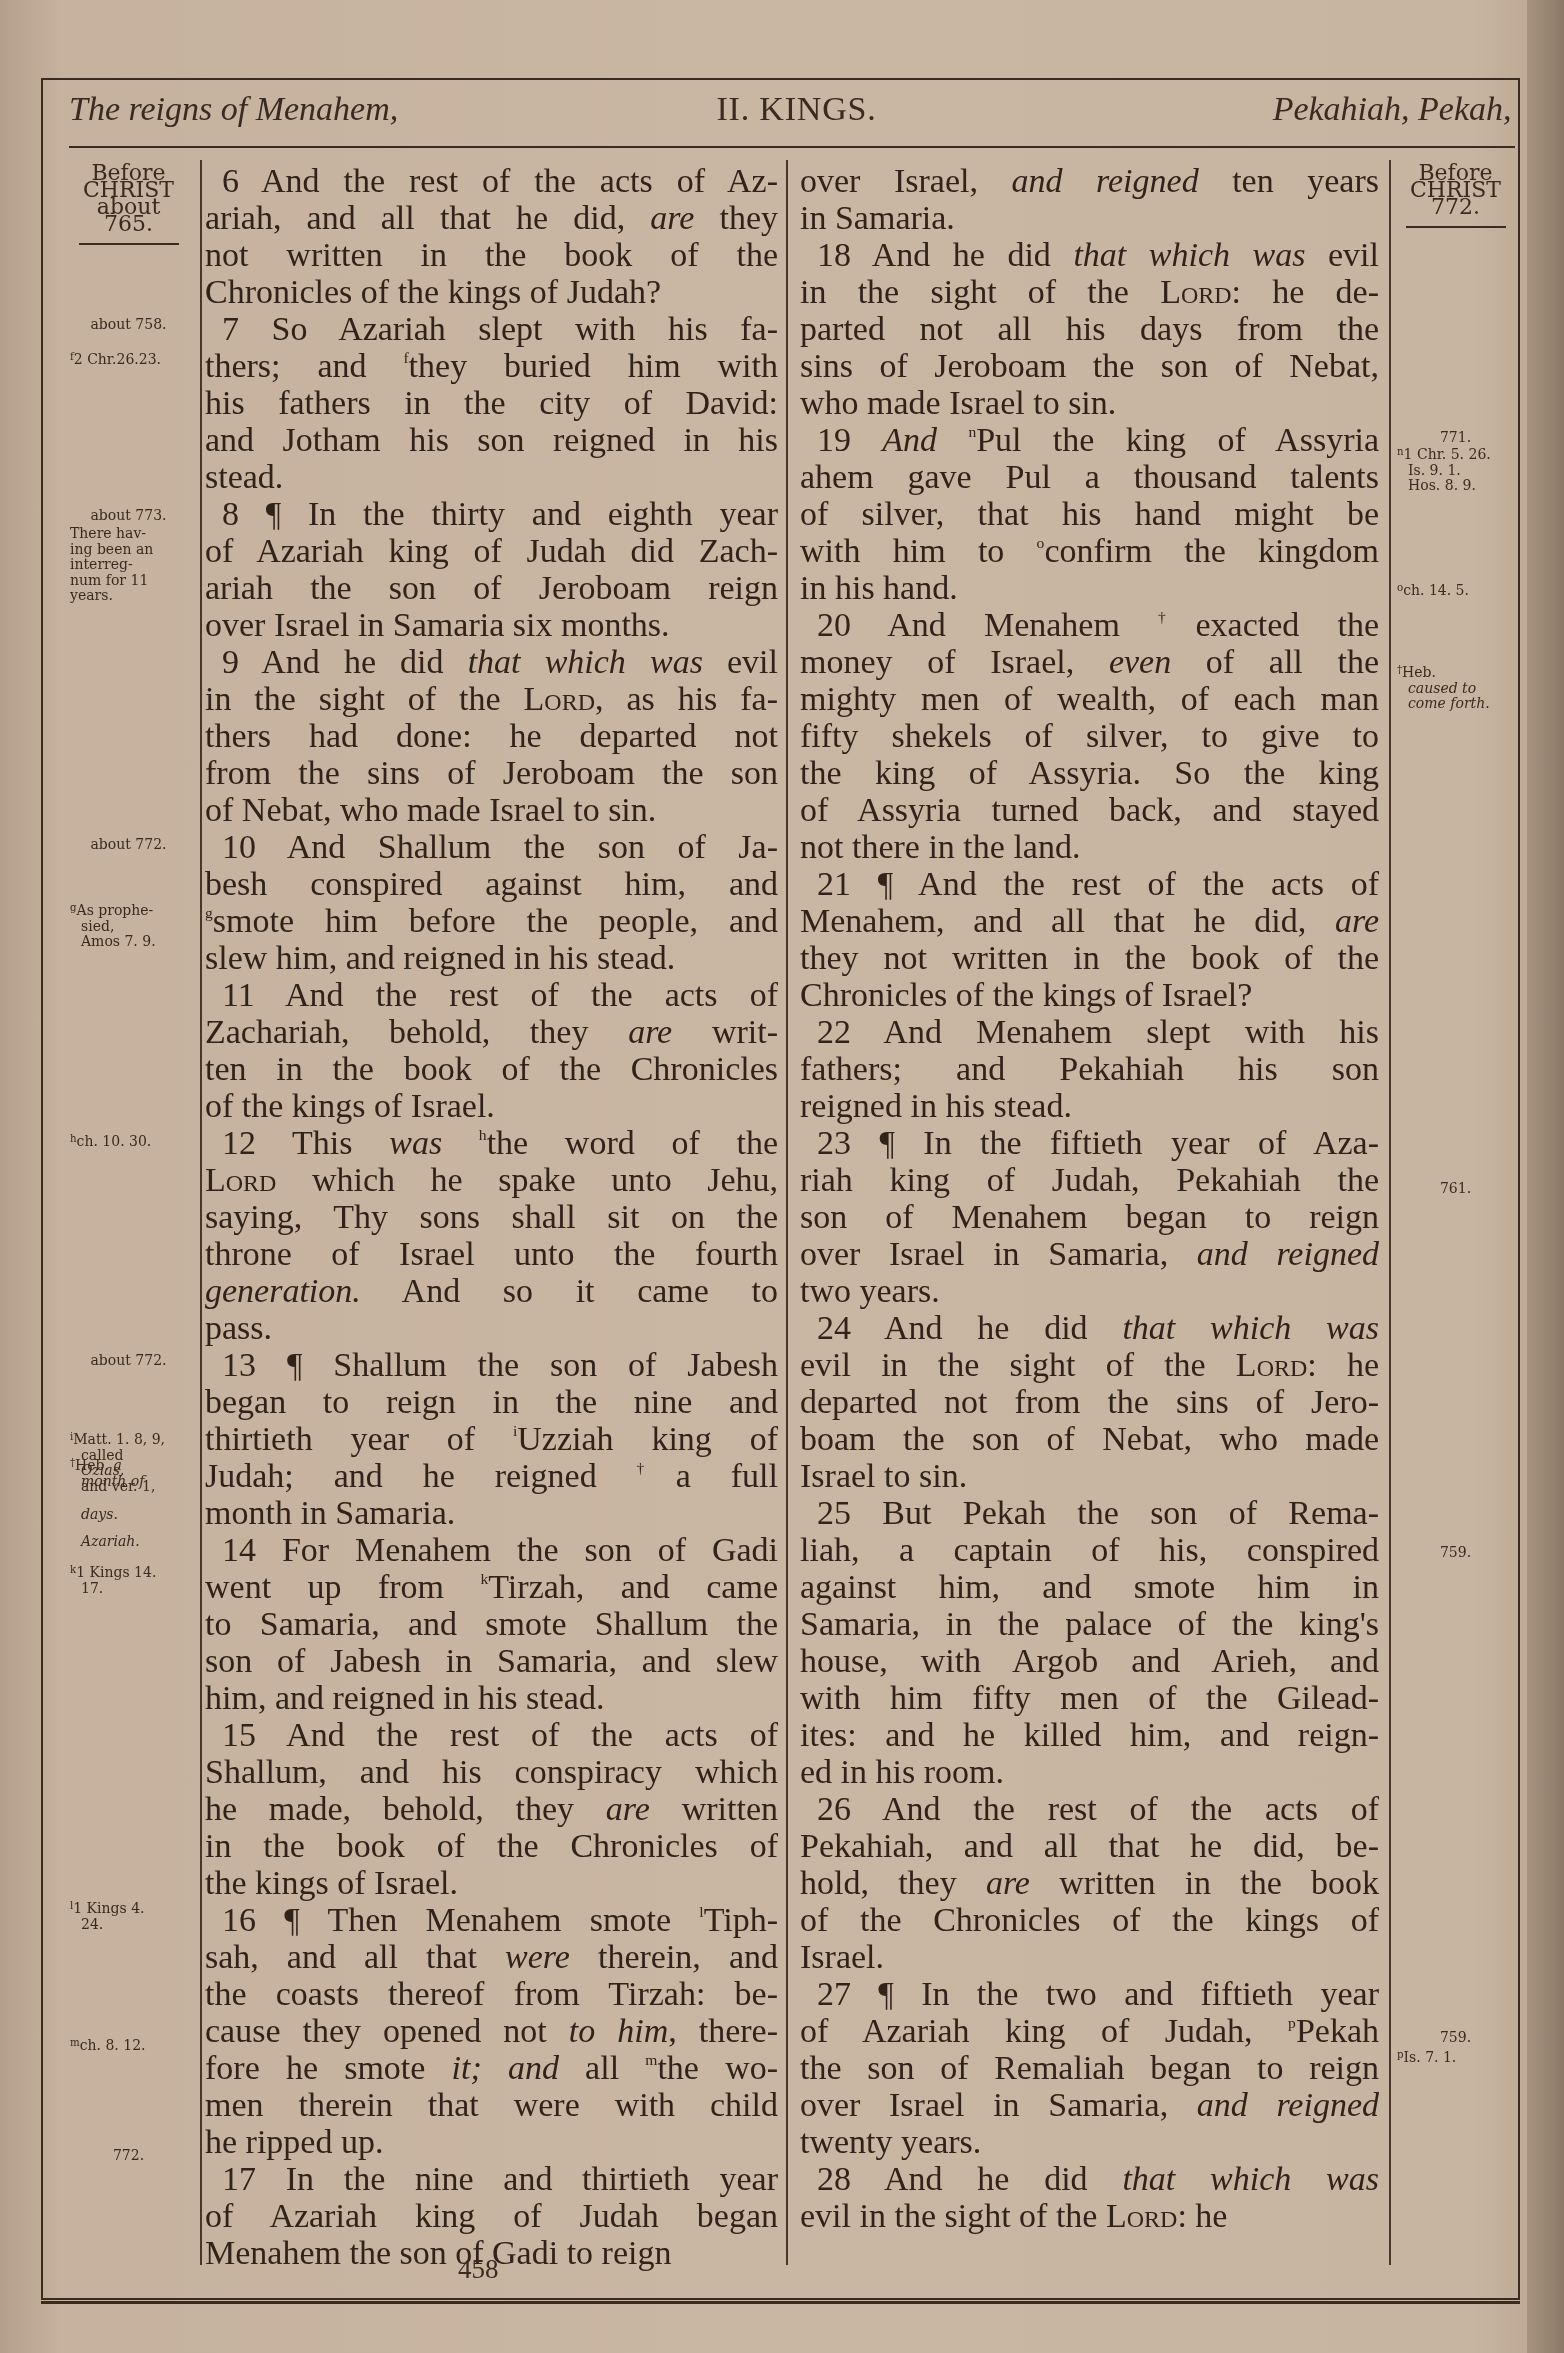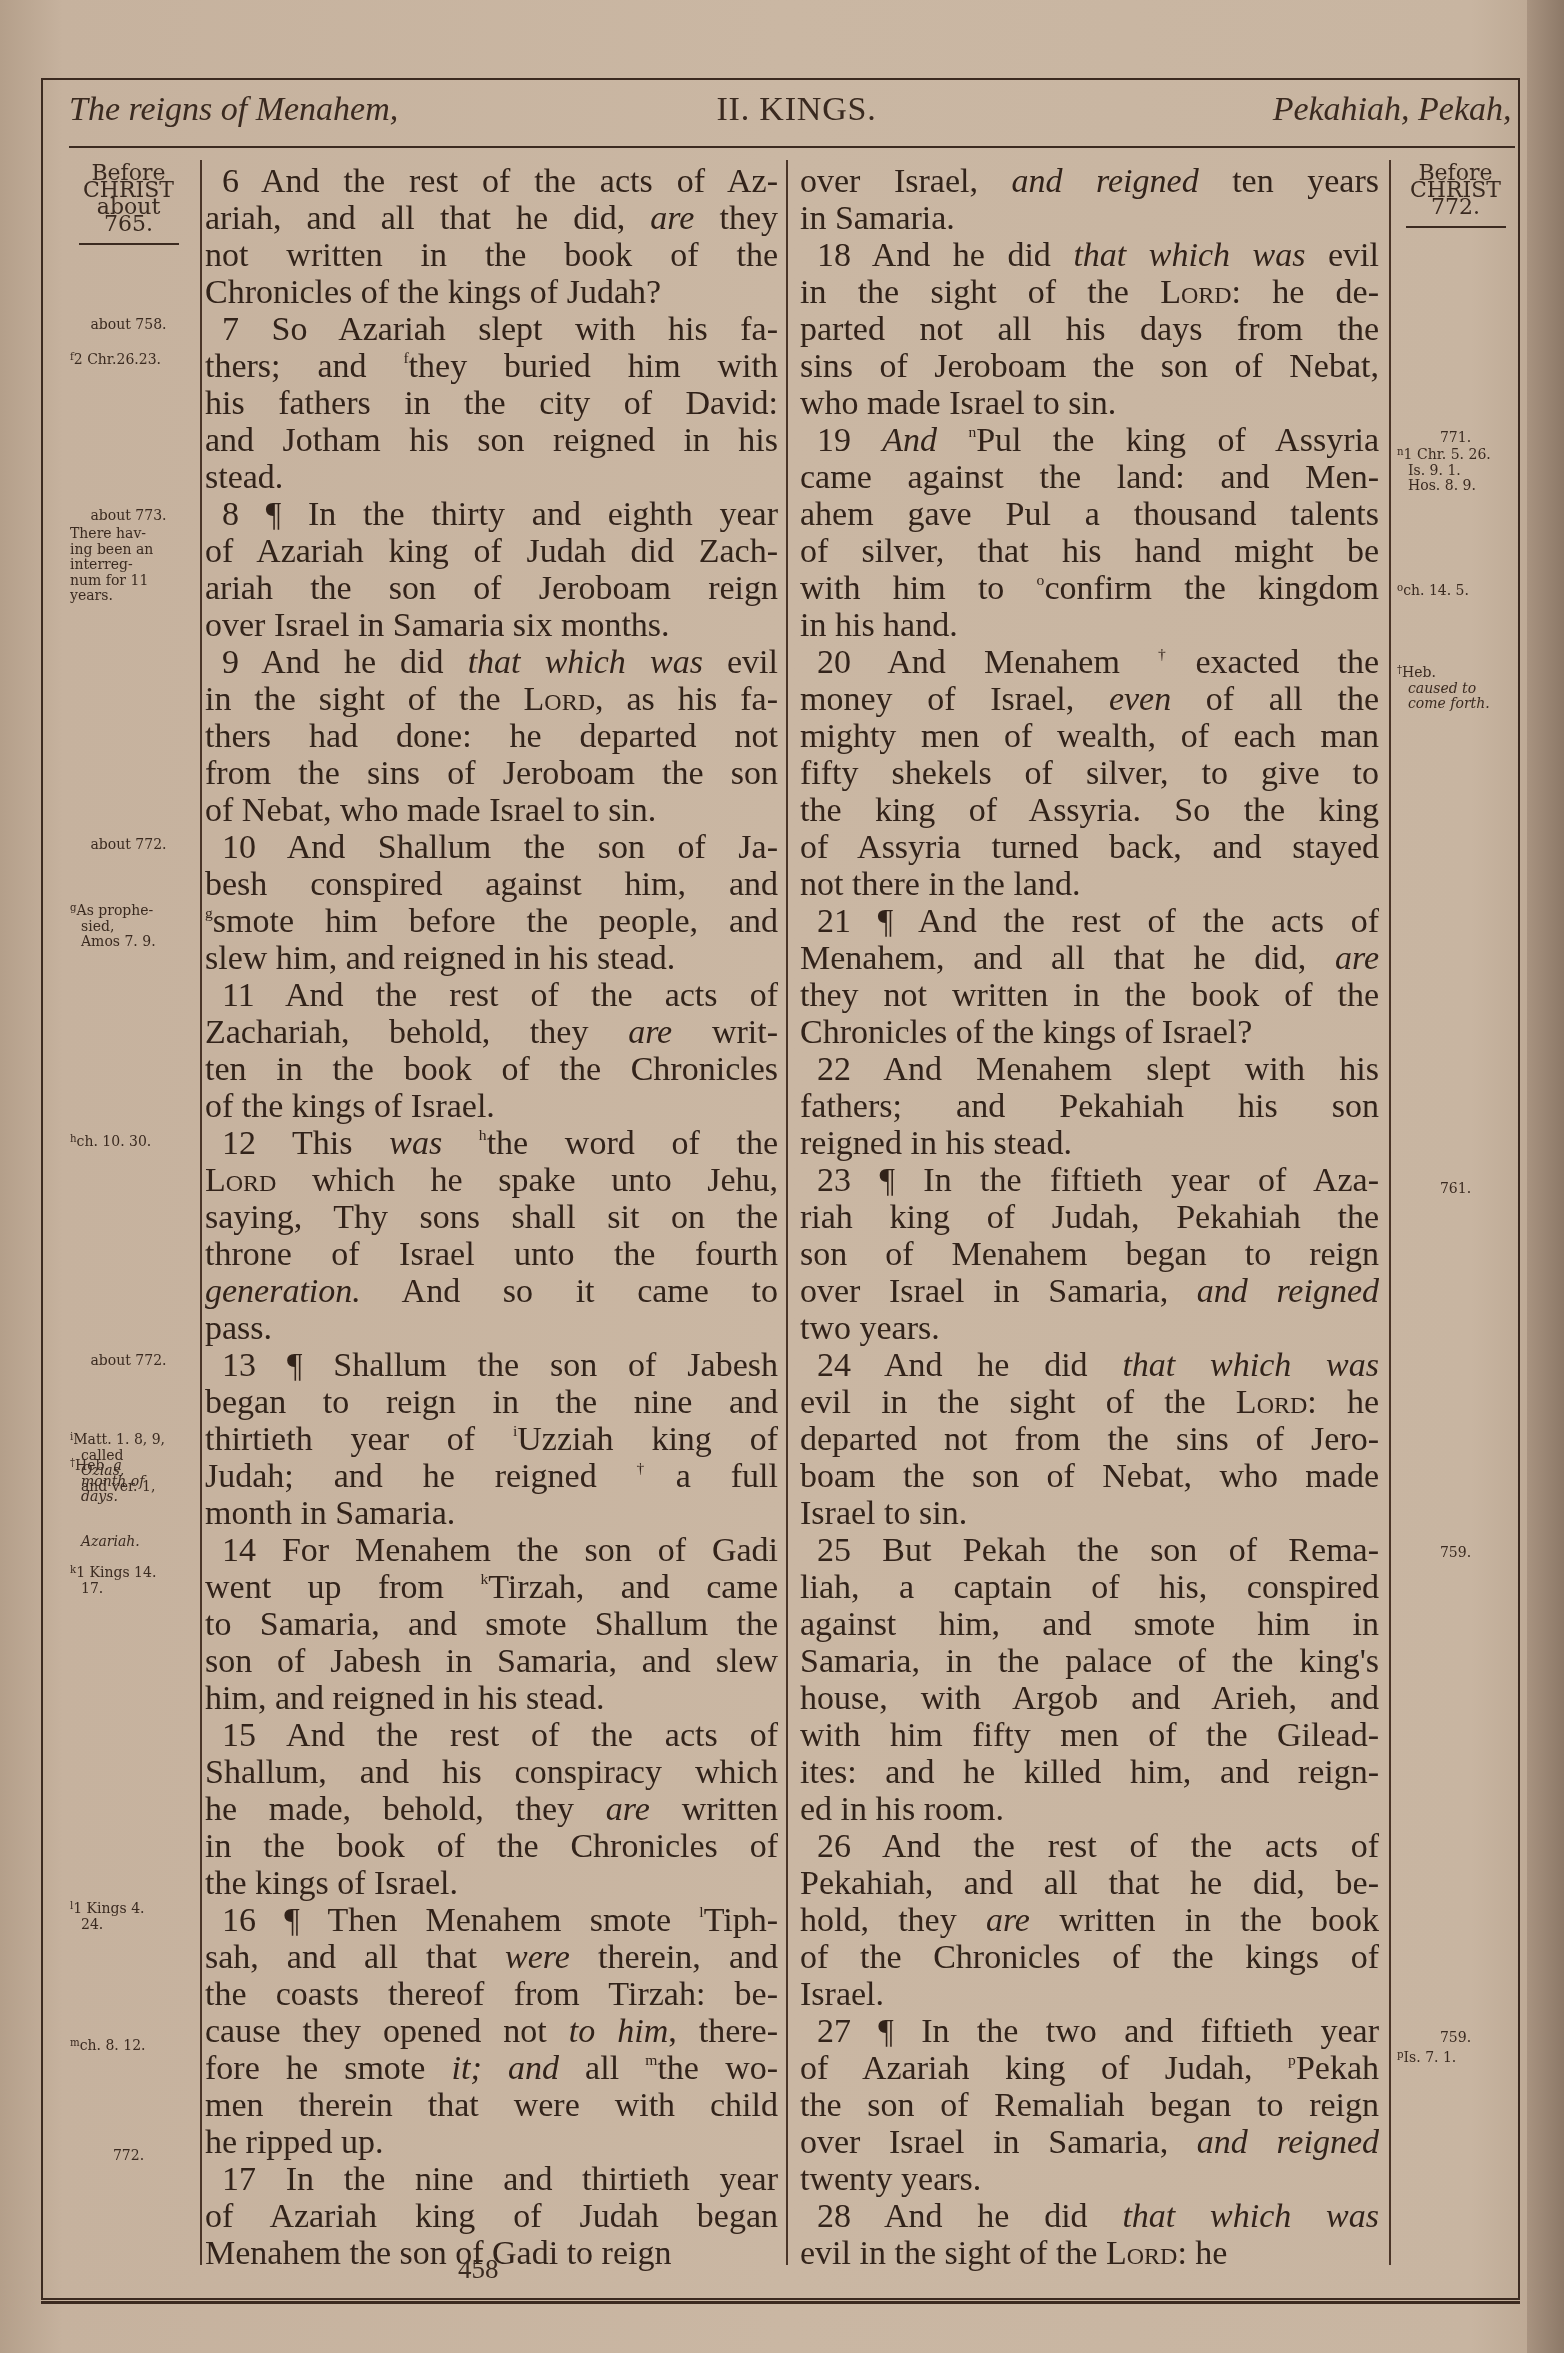--- a/index.html
+++ b/index.html
@@ -117,21 +117,21 @@
       <div class="note" style="top: 1268px;">
         <span style="display: block;"><sup class="m">i</sup>Matt. 1. 8, 9,</span>
         <span style="display: block; padding-left: 11px;">called</span>
         <span style="display: block; padding-left: 11px;"><i>Ozias,</i></span>
         <span style="display: block; padding-left: 11px;">and ver. 1,</span>
         <span style="display: block; padding-left: 11px; margin-top: 40px;"><i>Azariah.</i></span>
       </div>
       <div class="note" style="top: 1294px;">
         <span style="display: block;"><sup class="m">†</sup>Heb. <i>a</i></span>
         <span style="display: block; padding-left: 11px;"><i>month of</i></span>
-        <span style="display: block; padding-left: 11px;"><i>days.</i></span>
+        <span style="display: block; padding-left: 11px; margin-top: 18px;"><i>days.</i></span>
       </div>
       <div class="note" style="top: 1401px;">
         <span style="display: block;"><sup class="m">k</sup>1 Kings 14.</span>
         <span style="display: block; padding-left: 11px;">17.</span>
       </div>
       <div class="note" style="top: 1737px;">
         <span style="display: block;"><sup class="m">l</sup>1 Kings 4.</span>
         <span style="display: block; padding-left: 11px;">24.</span>
       </div>
       <div class="note" style="top: 1874px;">
@@ -204,21 +204,20 @@
 
   <div class="column" id="right-column" style="left:800px; top:162px; width:579px;">
       <div class="line">over Israel, <i>and reigned</i> ten years</div>
       <div class="line last">in Samaria.</div>
       <div class="line indent">18 And he did <i>that which was</i> evil</div>
       <div class="line">in the sight of the <span class="sc">Lord</span>: he de-</div>
       <div class="line">parted not all his days from the</div>
       <div class="line">sins of Jeroboam the son of Nebat,</div>
       <div class="line last">who made Israel to sin.</div>
       <div class="line indent">19 <i>And</i> <sup>n</sup>Pul the king of Assyria</div>
-      <div class="line">came against the land: and Men-</div>
       <div class="line">ahem gave Pul a thousand talents</div>
       <div class="line">of silver, that his hand might be</div>
       <div class="line">with him to <sup>o</sup>confirm the kingdom</div>
       <div class="line last">in his hand.</div>
       <div class="line indent">20 And Menahem <sup>†</sup>exacted the</div>
       <div class="line">money of Israel, <i>even</i> of all the</div>
       <div class="line">mighty men of wealth, of each man</div>
       <div class="line">fifty shekels of silver, to give to</div>
       <div class="line">the king of Assyria. So the king</div>
       <div class="line">of Assyria turned back, and stayed</div>

